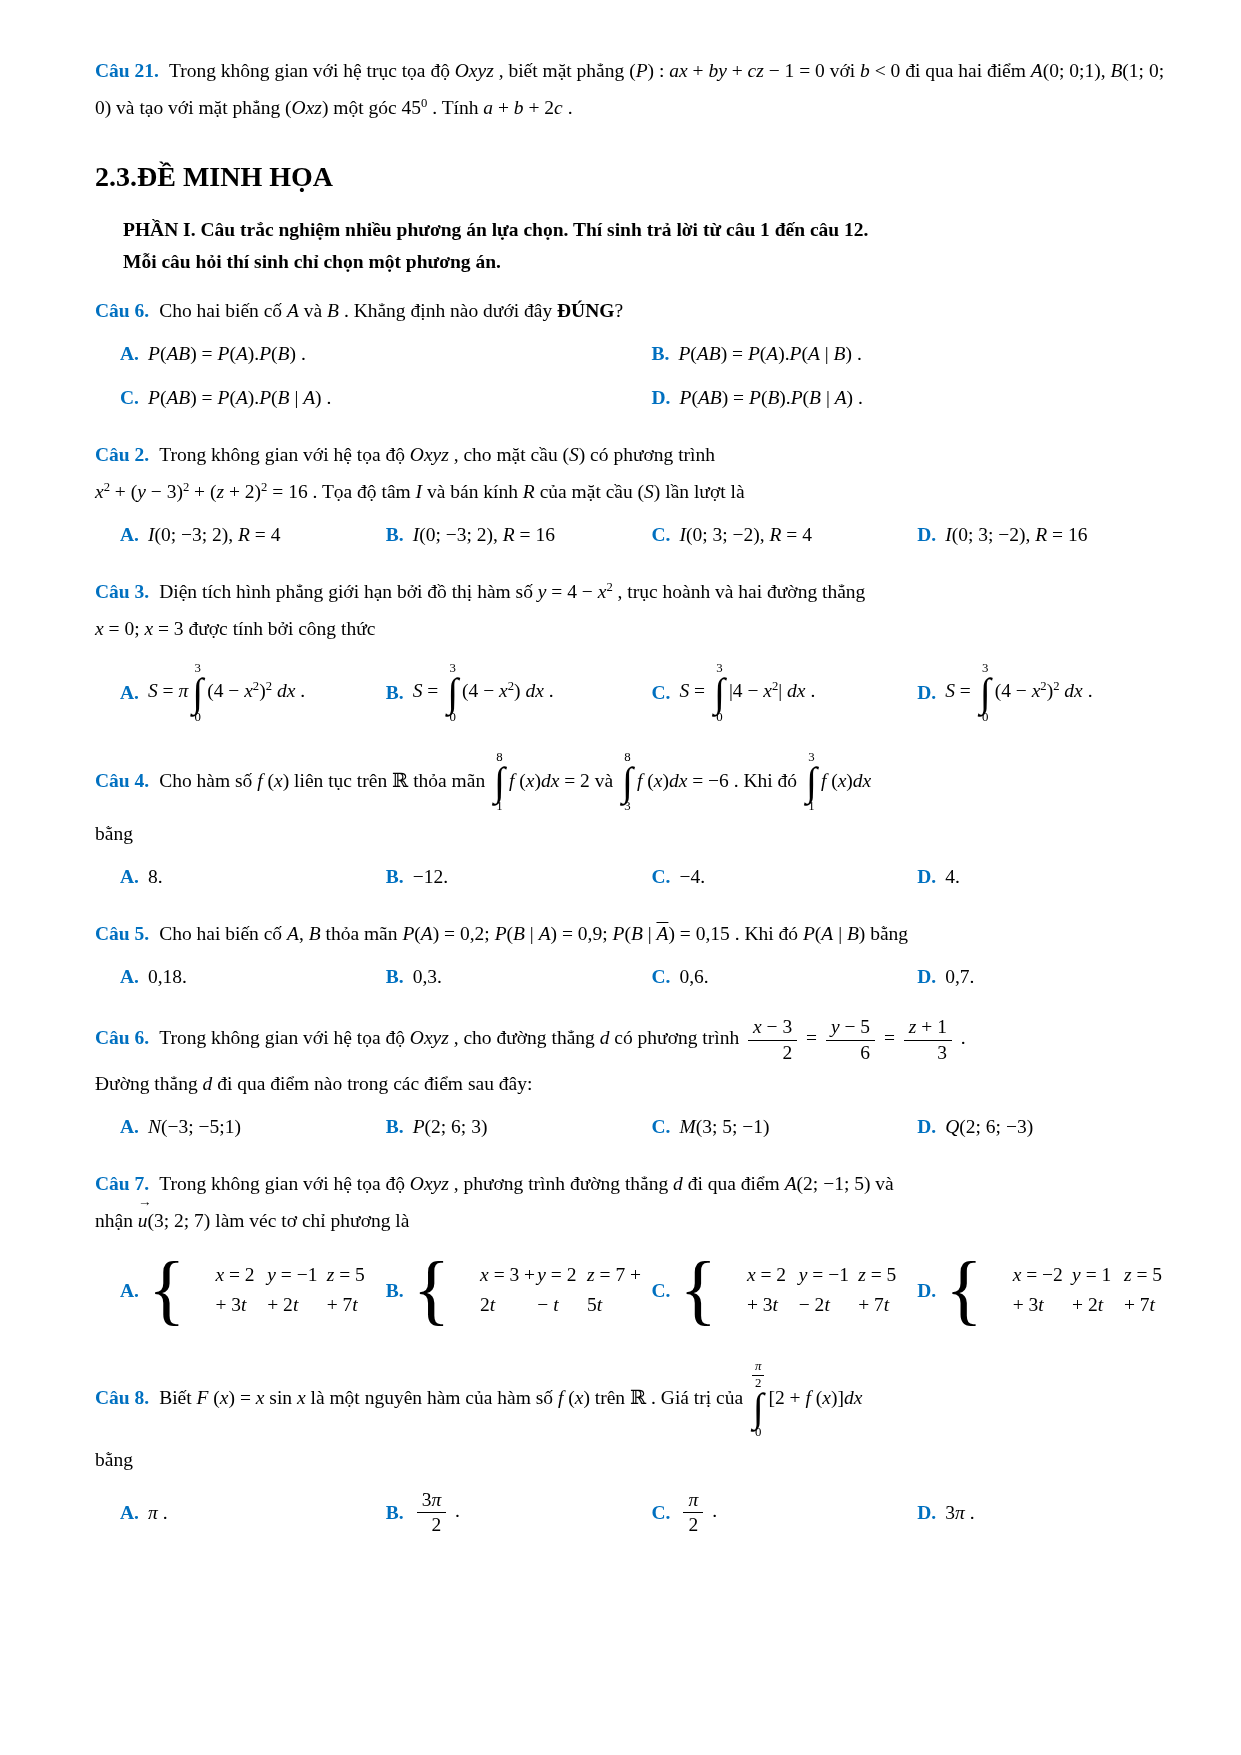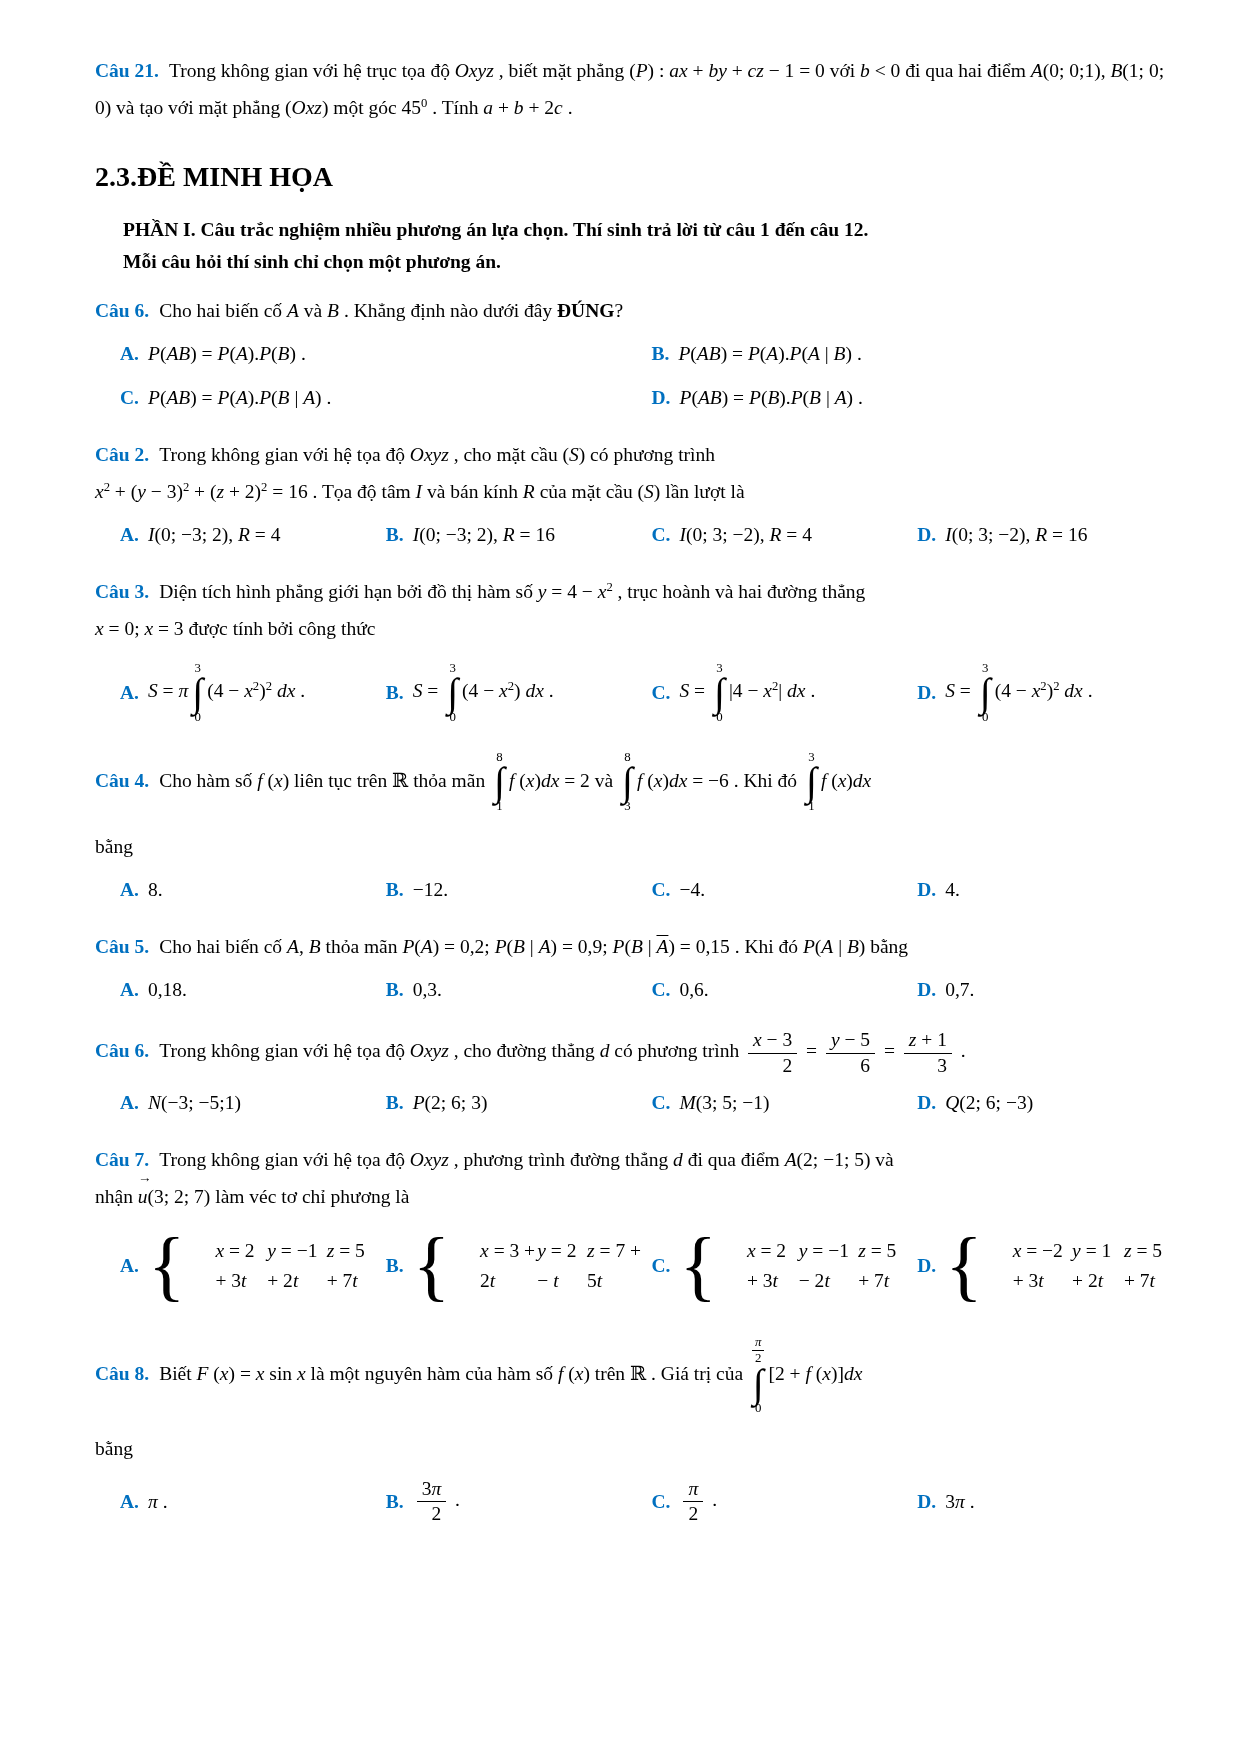--- a/index.html
+++ b/index.html
@@ -34,21 +34,21 @@
   .ig .it .frac{margin:0;line-height:1.2;}
   .ig .it .frac .num{border-bottom-width:1px;padding:0 3px;}
   .ig .it .frac .den{padding:0 3px;}
   
   .cases{display:inline-flex;align-items:center;vertical-align:middle;}
   .cbrace{font-size:4em;font-weight:300;line-height:1;margin-right:3px;}
   .crows{display:inline-flex;flex-direction:row;line-height:1.55;text-align:left;margin-left:27px;}
   
   .vec{position:relative;display:inline-block;}
   .vec::before{content:'\2192';position:absolute;top:-0.95em;left:0.02em;font-size:0.7em;}
-  .bang{line-height:1.9;margin-top:14px;}
+  .bang{line-height:1.9;margin-top:1px;}
 </style>
 </head>
 <body>
 
 <div class="page">
 
   <div class="q" style="margin-top:0;">
     <span class="qlabel">Câu 21.</span><span>Trong không gian với hệ trục tọa độ <i>Oxyz</i> , biết mặt phẳng (<i>P</i>) : <i>ax</i> + <i>by</i> + <i>cz</i> − 1 = 0 với <i>b</i> &lt; 0 đi qua hai điểm <i>A</i>(0; 0;1), <i>B</i>(1; 0; 0) và tạo với mặt phẳng (<i>Oxz</i>) một góc 45<sup>0</sup> . Tính <i>a</i> + <i>b</i> + 2<i>c</i> .</span>
   </div>
 
@@ -205,20 +205,21 @@
     <div class="qline"><span class="qlabel">Câu 6.</span><span>Trong không gian với hệ tọa độ <i>Oxyz</i> , cho đường thẳng <i>d</i> có phương trình <span class="frac">
             <span class="num"><i>x</i> − 3</span>
             <span class="den">2</span>
           </span> = <span class="frac">
             <span class="num"><i>y</i> − 5</span>
             <span class="den">6</span>
           </span> = <span class="frac">
             <span class="num"><i>z</i> + 1</span>
             <span class="den">3</span>
           </span> .</span></div>
+    <div class="qline">Đường thẳng <i>d</i> đi qua điểm nào trong các điểm sau đây:</div>
     <div class="opts">
       <div class="opt">
           <span class="okey">A.</span>
           <span><i>N</i>(−3; −5;1)</span>
         </div>
       <div class="opt">
           <span class="okey">B.</span>
           <span><i>P</i>(2; 6; 3)</span>
         </div>
       <div class="opt">

